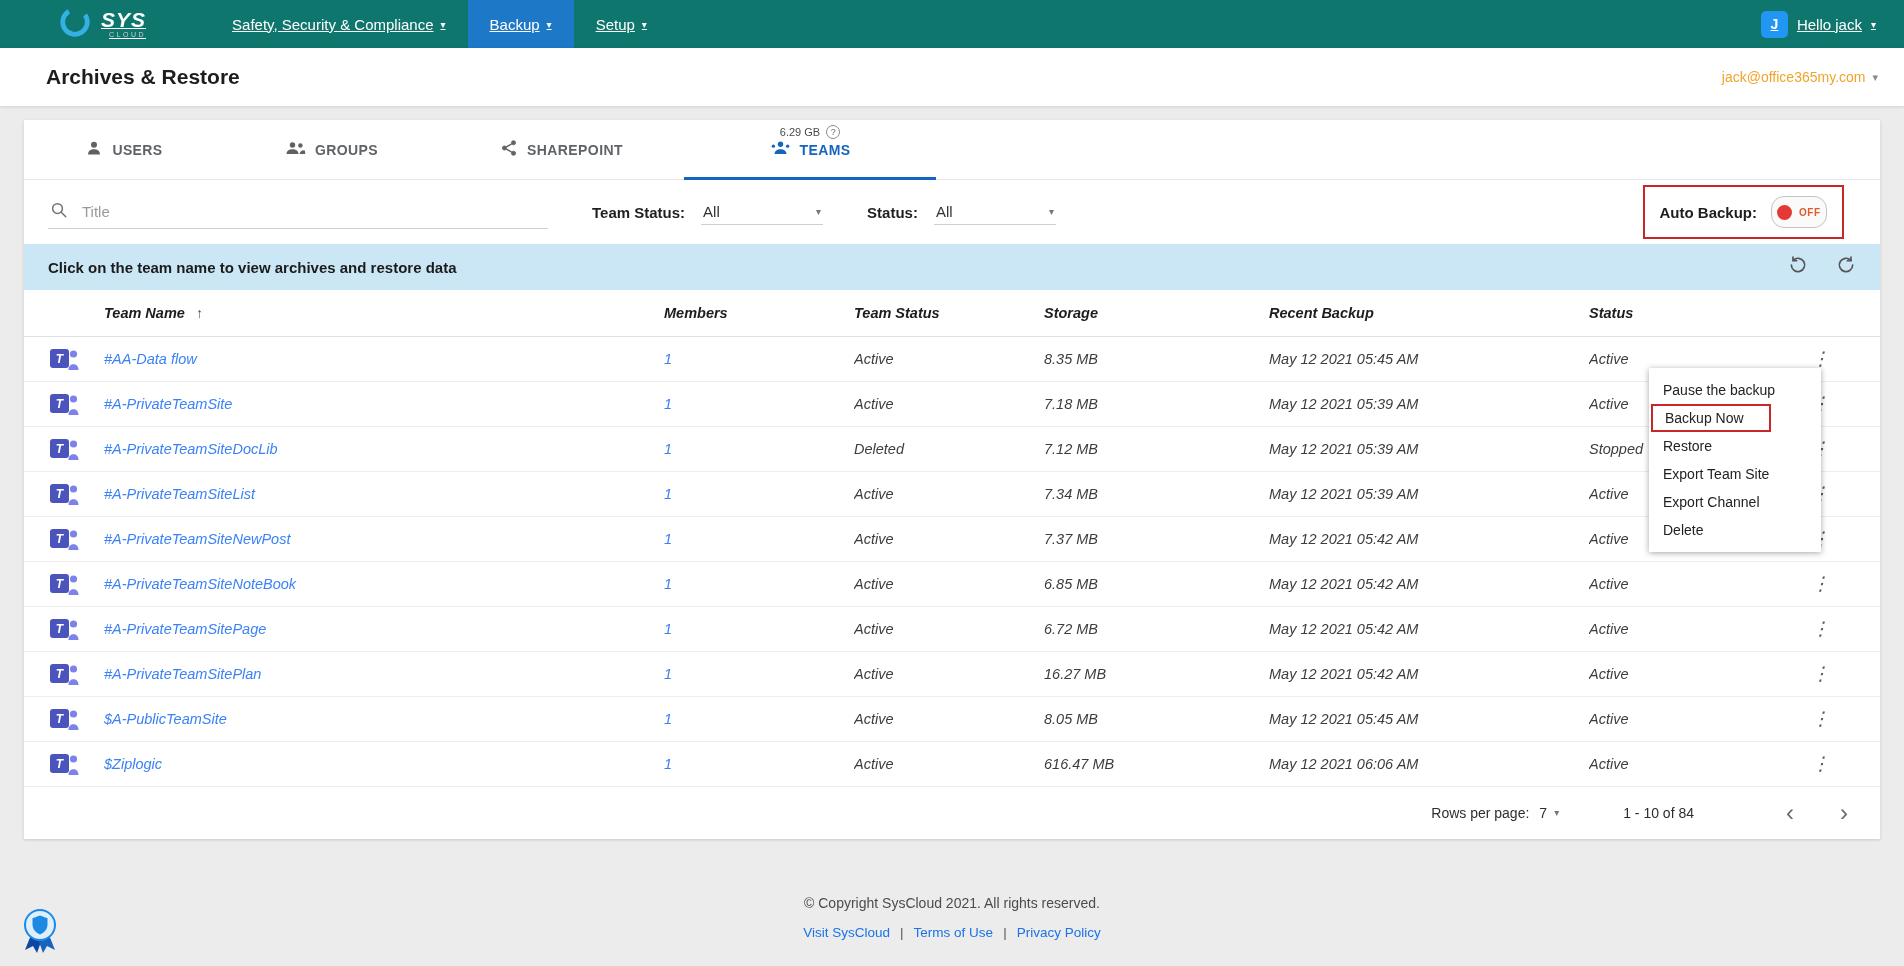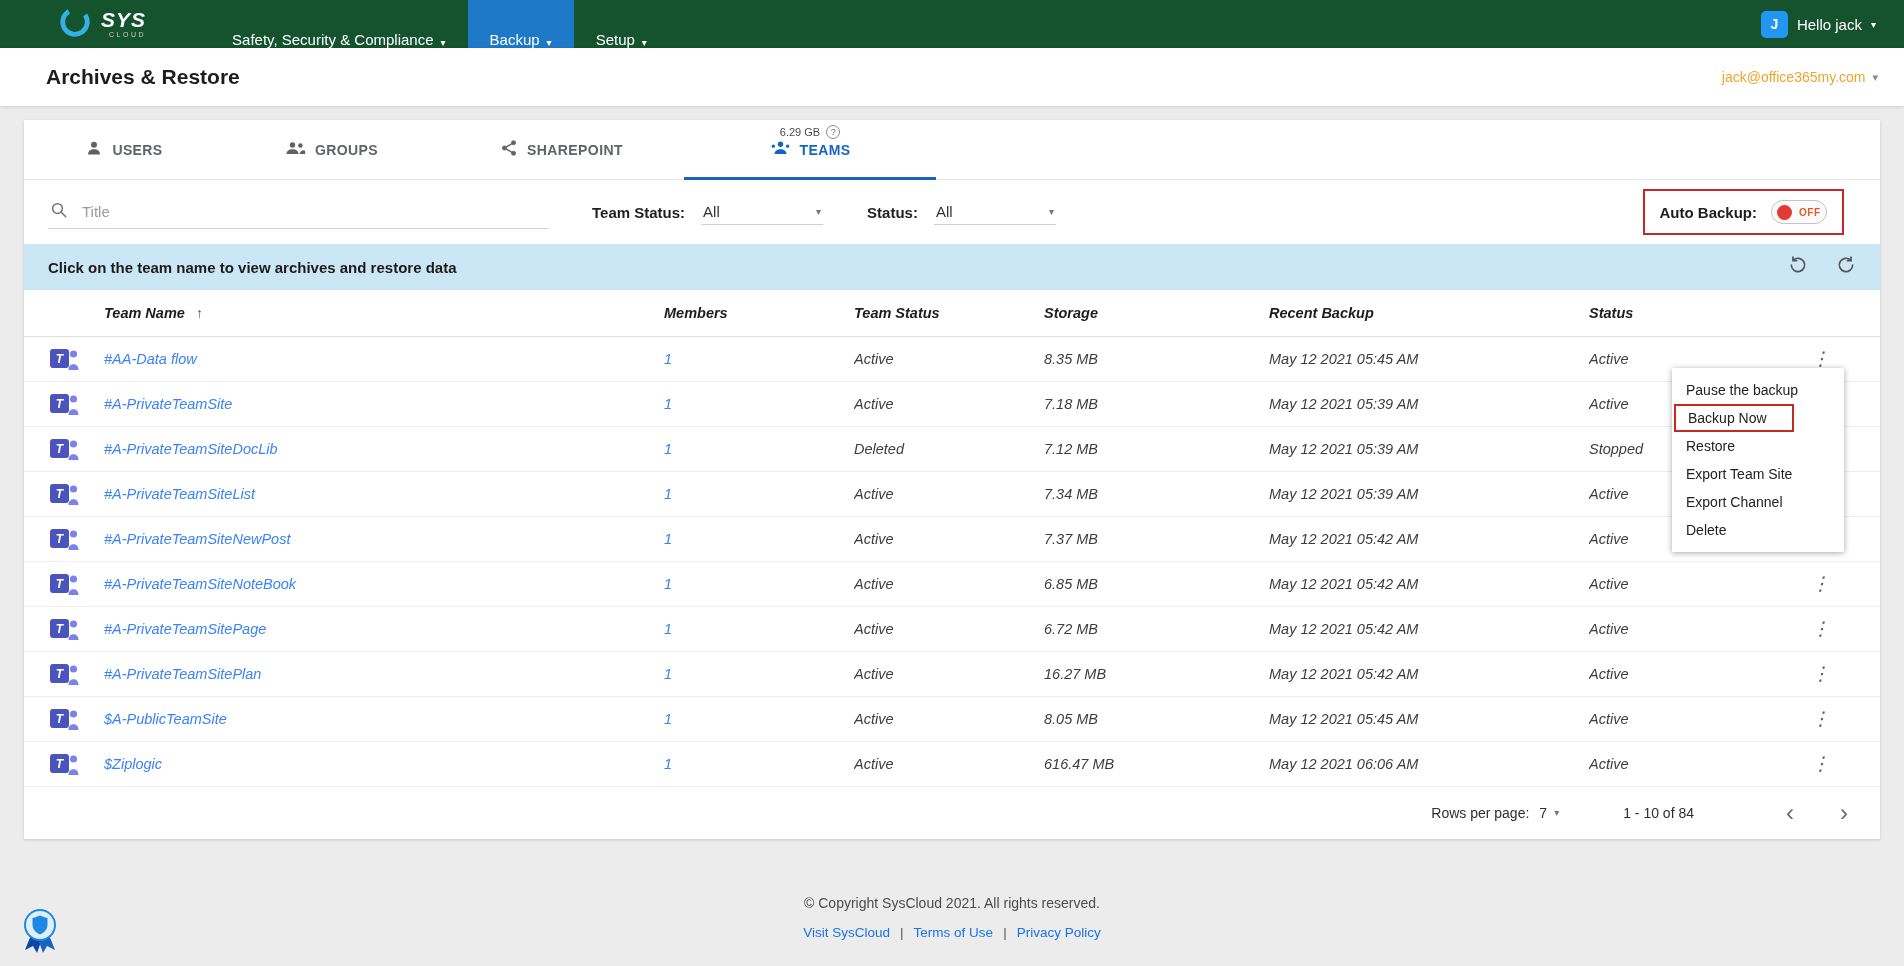--- a/index.html
+++ b/index.html
@@ -4,26 +4,26 @@
 <style>
   * { box-sizing: border-box; }
   html,body { margin:0; padding:0; }
   body {
     width:1904px; height:966px; overflow:hidden;
     font-family:"Liberation Sans", sans-serif;
     background:#ececec; color:#222; position:relative;
   }
 
   
-  .topnav { height:48px; background:#14532d; display:flex; align-items:stretch; color:#fff; }
+  .topnav { height:48px; background:#0f766e; display:flex; align-items:stretch; color:#fff;text-decoration:underline; }
   .brand { display:flex; align-items:center; gap:9px; padding:0 34px 0 58px; cursor:pointer; }
   .brandtxt .sys { font-size:21px; font-weight:bold; font-style:italic; color:#fff; line-height:20px; letter-spacing:1px; }
   .brandtxt .cloud { font-size:7px; letter-spacing:2.5px; color:#cfcfcf; text-align:right; }
   .nav-items { display:flex; align-items:stretch; margin-left:30px; font-size:15px; }
-  .nav-item { display:flex; align-items:flex-end; gap:7px; padding:0 22px; cursor:pointer; white-space:nowrap; }
+  .nav-item { display:flex; align-items:center; gap:7px; padding:0 22px; cursor:pointer; white-space:nowrap; }
   .nav-item.active { background:#1d78c8; }
   .caret { font-size:10px; color:inherit; }
   .spacer { flex:1; }
   .user { display:flex; align-items:center; gap:9px; padding-right:28px; font-size:15px; cursor:pointer; }
   .avatar { width:27px; height:27px; border-radius:5px; background:#2196f3; color:#fff; font-weight:bold;
             display:flex; align-items:center; justify-content:center; font-size:14px; }
 
   
   .titlebar { height:58px; background:#fff; display:flex; align-items:center; padding:0 26px 0 46px;
               box-shadow:0 1px 3px rgba(0,0,0,.12); position:relative; z-index:3; }
@@ -53,21 +53,21 @@
   .search input { border:none; outline:none; font-size:15px; width:100%; font-family:inherit; color:#333; }
   .search input::placeholder { color:#9a9a9a; }
   .filter { display:flex; align-items:center; gap:16px; }
   .flabel { font-weight:bold; font-size:15px; color:#1f1f1f; white-space:nowrap; }
   .select { display:flex; align-items:center; justify-content:space-between; width:122px;
             border-bottom:1px solid #cfcfcf; padding:4px 2px; font-size:15px; color:#333; cursor:pointer; }
   .select .caret { color:#777; }
   .autobackup { margin-left:auto; margin-right:12px; border:2px solid #c62828; padding:9px 15px;
                 display:flex; align-items:center; gap:14px; }
   .ab-label { font-weight:bold; font-size:15px; color:#1d1d1d; white-space:nowrap; }
-  .toggle { width:56px; height:24px; border:1px solid #c3c3c3; border-radius:13px; background:#fafafa;
+  .toggle { width:56px; height:32px; border:1px solid #c3c3c3; border-radius:13px; background:#fafafa;
             display:flex; align-items:center; gap:7px; padding:0 5px; cursor:pointer; }
   .toggle .thumb { width:15px; height:15px; border-radius:50%; background:#e53935; }
   .toggle .off { font-size:10px; font-weight:bold; color:#e05a2b; letter-spacing:.5px; }
 
   
   .infobar { background:#cbe7f6; height:46px; display:flex; align-items:center; padding:0 24px; }
   .ib-msg { font-size:15px; font-weight:bold; color:#1b1b1b; }
   .ib-icons { margin-left:auto; display:flex; align-items:center; gap:28px; }
   .ib-icons svg { cursor:pointer; }
 
@@ -98,21 +98,21 @@
 
   
   .footer { text-align:center; margin-top:56px; }
   .copy { font-size:14px; color:#4c4c4c; }
   .flinks { margin-top:14px; font-size:13.5px; color:#555; display:flex; justify-content:center; gap:10px; }
   .flinks a { color:#1a73e8; text-decoration:none; cursor:pointer; }
   .badge { position:absolute; left:16px; bottom:8px; }
 
   
   .context-menu { position:absolute; top:368px; left:1649px; width:172px; background:#fff; z-index:50;
-                  box-shadow:0 1px 6px rgba(0,0,0,.35); padding:8px 0;margin-left:23px; }
+                  box-shadow:0 1px 6px rgba(0,0,0,.35); padding:8px 0; }
   .menu-item { padding:6px 14px; font-size:14px; color:#222; cursor:pointer; white-space:nowrap; }
   .menu-item.highlight { border:2px solid #c62828; padding:4px 12px; width:120px; margin-left:2px; }
 </style>
 </head>
 <body>
 
 <header class="topnav">
   <div class="brand">
     <span>
       <svg width="34" height="34" viewBox="0 0 36 36">

